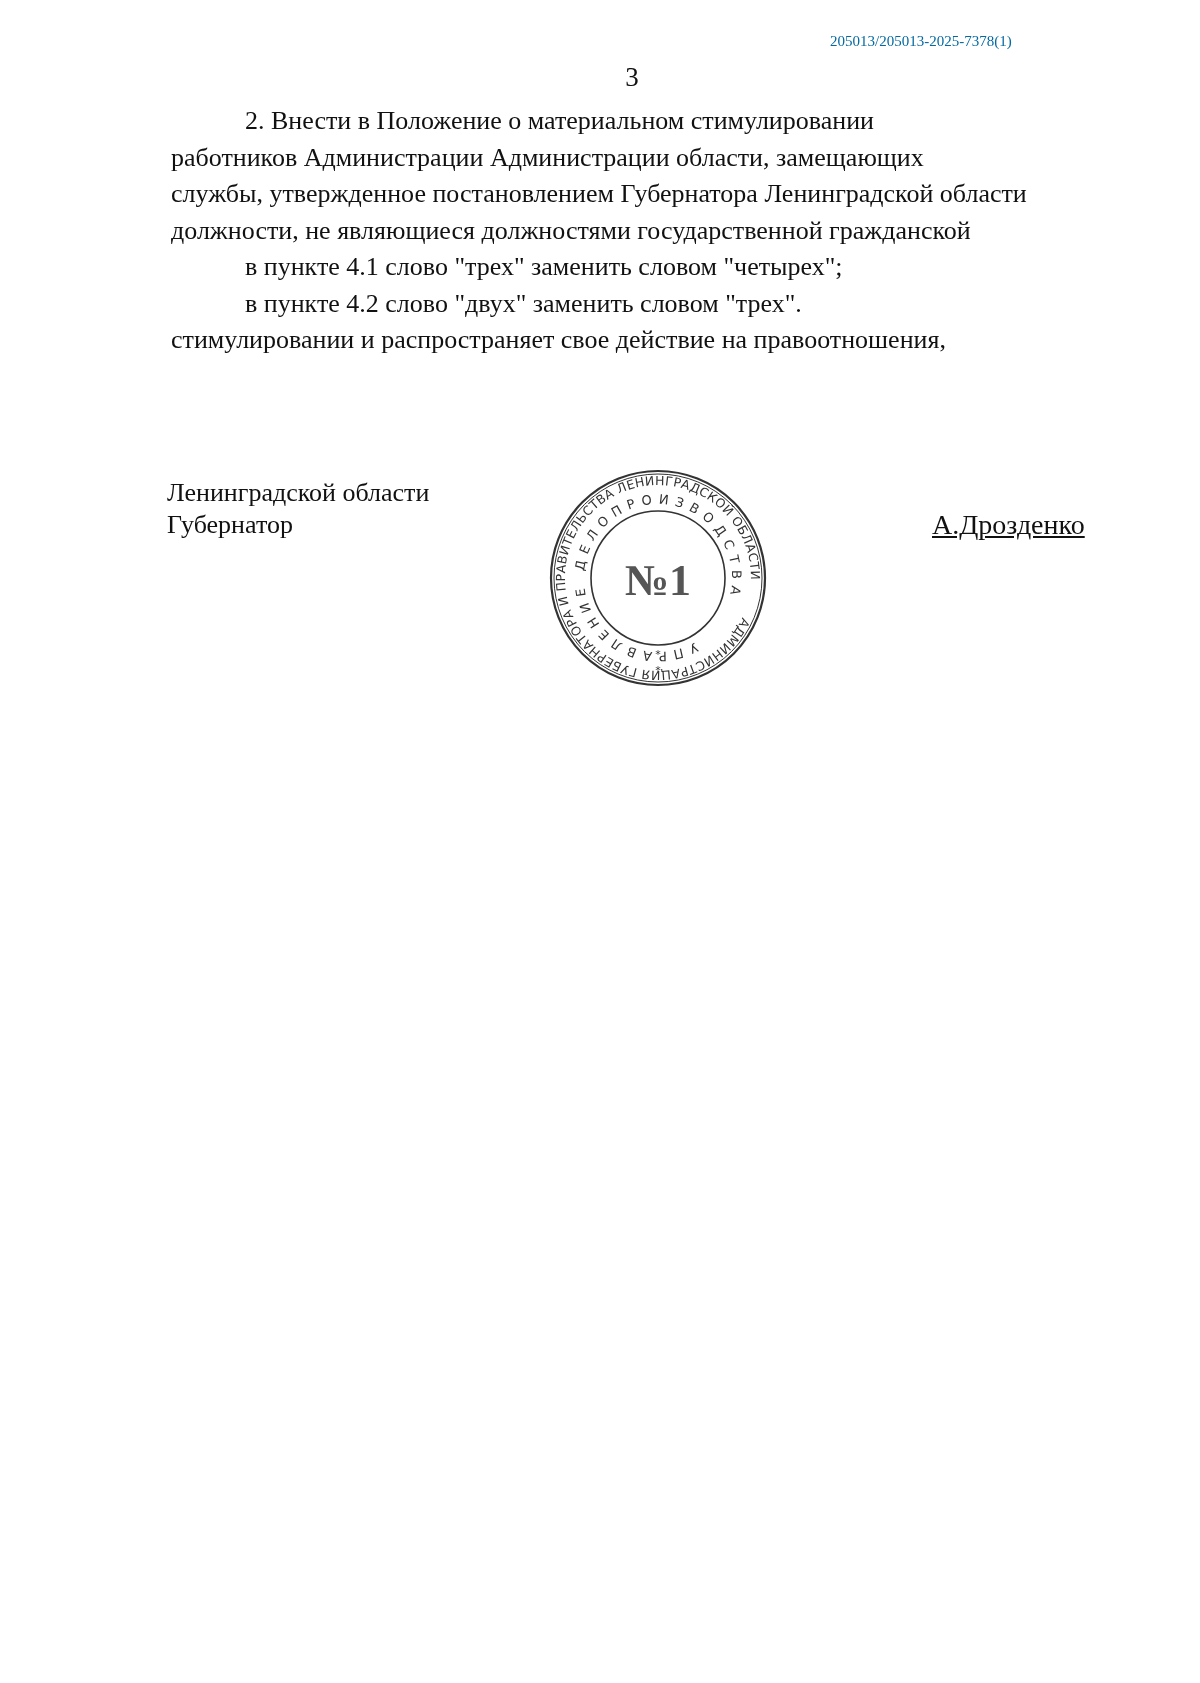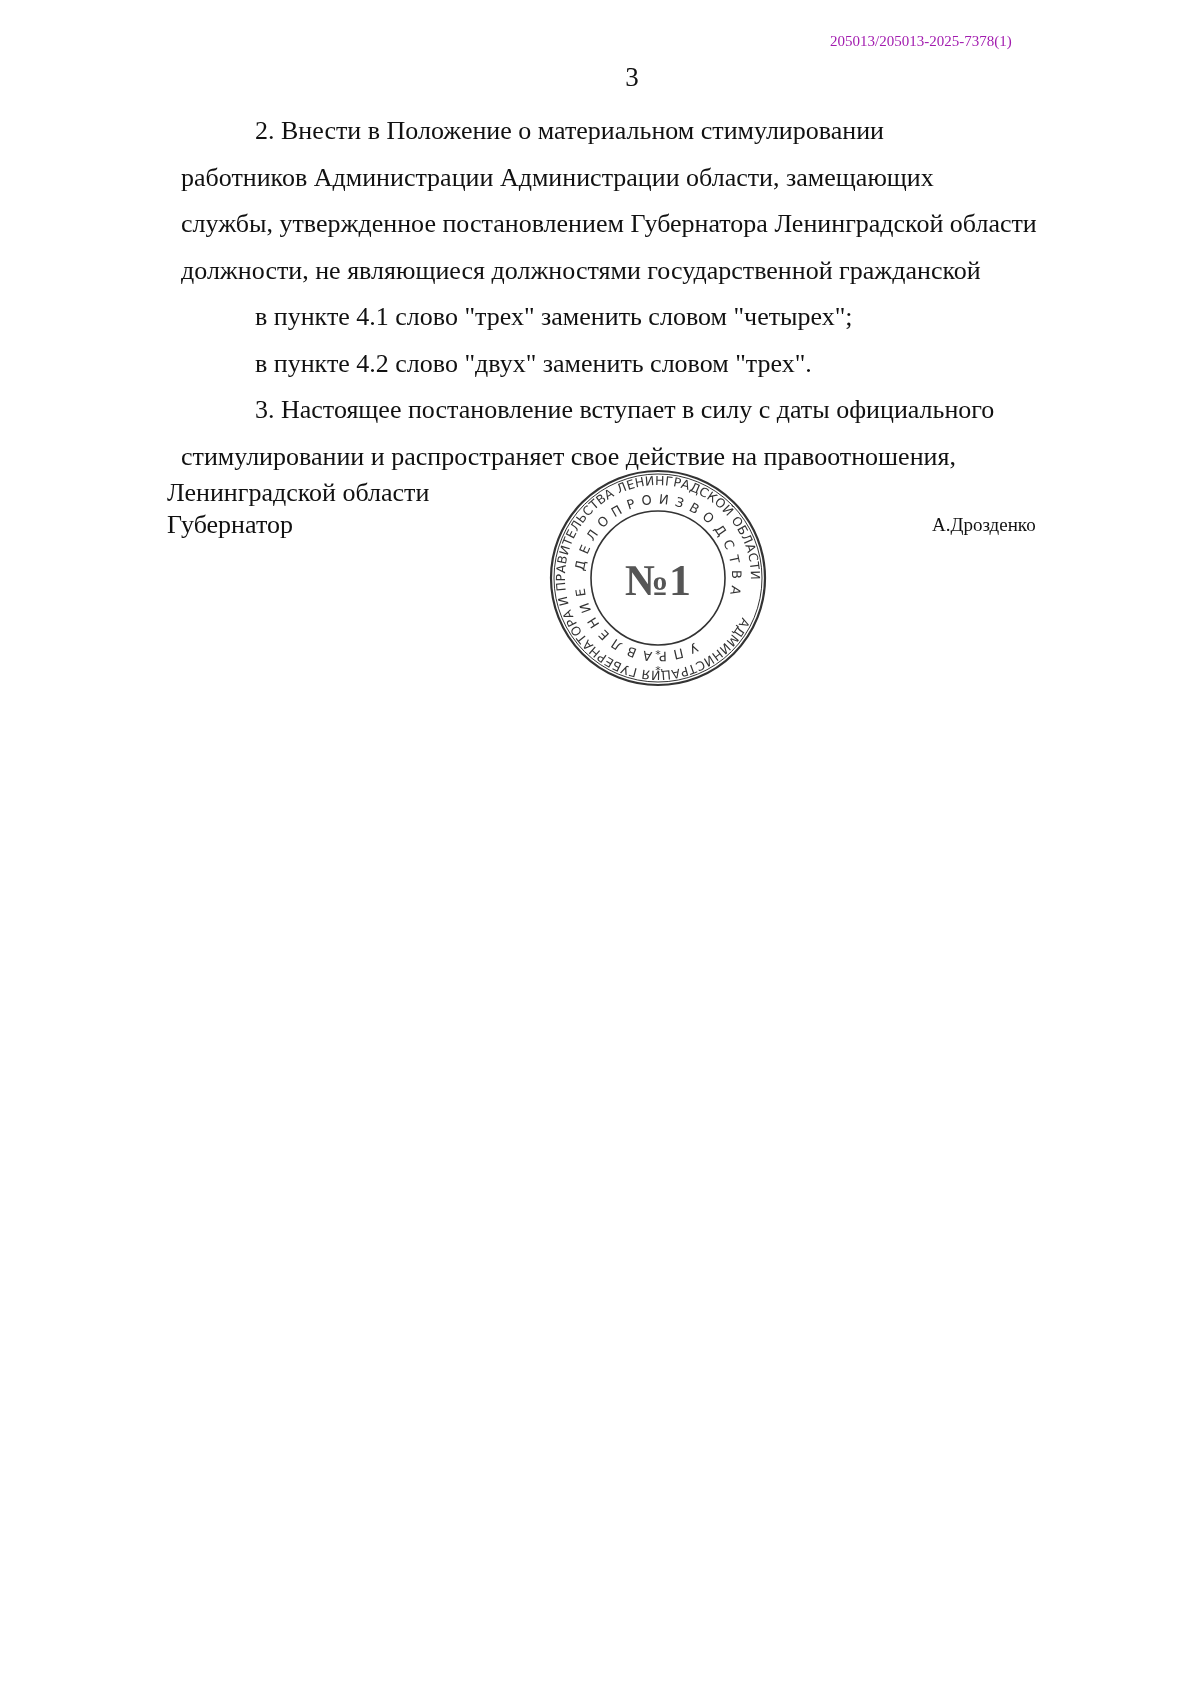--- a/index.html
+++ b/index.html
@@ -1,43 +1,42 @@
 <!DOCTYPE html>
 <html><head>
   <meta charset="utf-8">
   <style>
     html, body { margin: 0; padding: 0; background: #ffffff; }
     body { width: 1200px; height: 1683px; position: relative; overflow: hidden;
            font-family: "Liberation Serif", "DejaVu Serif", serif; color: #111; }
-    .docid { position: absolute; top: 33px; left: 830px; font-size: 15px; color: #a21caf; }
+    .docid { position: absolute; top: 33px; left: 830px; font-size: 15px; color: #0369a1; }
     .pagenum { position: absolute; top: 62px; left: 0; width: 1200px; text-align: center;
                font-size: 27px; padding-left: 64px; box-sizing: border-box; }
     .body { position: absolute; top: 101px; left: 167px; width: 913px; font-size: 26px; line-height: 32.5px; }
-    .body p { margin: 14px; text-align: justify; text-align-last: left; }
+    .body p { margin: 4px; text-align: justify; text-align-last: left; }
     .indent { text-indent: 74px; }
     .sub { padding-left: 74px; }
     .j-last { text-align-last: justify; }
     .sig-left { position: absolute; top: 477px; left: 167px; font-size: 26px; line-height: 32px; }
-    .sig-right { position: absolute; top: 509px; left: 932px; font-size: 19px; line-height: 32px; }
+    .sig-right { position: absolute; top: 509px; left: 932px; font-size: 28px; line-height: 32px; text-decoration: underline; }
     .stamp { position: absolute; left: 548px; top: 468px; width: 220px; height: 220px; }
   </style>
 </head>
 <body>
 
 <div class="docid">205013/205013-2025-7378(1)</div>
 <div class="pagenum">3</div>
 
 <div class="body">
   <p class="indent j-last">2. Внести в Положение о материальном стимулировании</p>
   <p class="j-last">работников Администрации Администрации области, замещающих</p>
   <p class="j-last">службы, утвержденное постановлением Губернатора Ленинградской области</p>
   <p class="j-last">должности, не являющиеся должностями государственной гражданской</p>
   <p class="sub">в пункте 4.1 слово "трех" заменить словом "четырех";</p>
   <p class="sub">в пункте 4.2 слово "двух" заменить словом "трех".</p>
-  <p class="indent j-last">3. Настоящее постановление вступает в силу с даты официального</p>
   <p class="j-last">стимулировании и распространяет свое действие на правоотношения,</p>
 </div>
 
 <div class="sig-left">
   <div>Ленинградской области</div>
   <div>Губернатор</div>
 </div>
 <div class="sig-right">А.Дрозденко</div>
 
 <svg class="stamp" viewBox="0 0 220 220" xmlns="http://www.w3.org/2000/svg">

